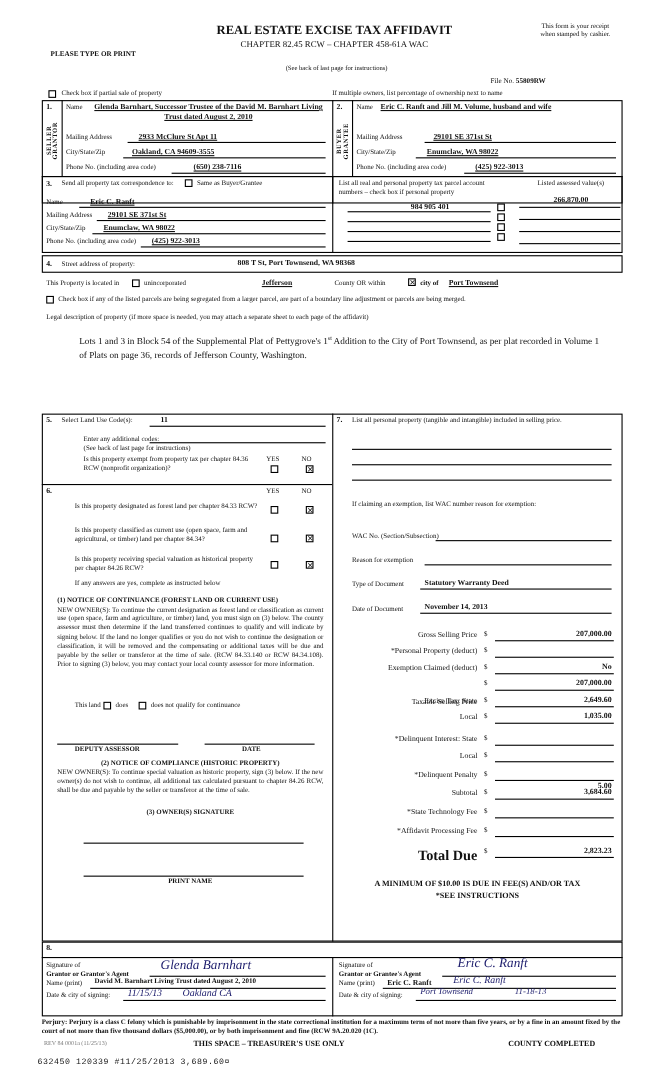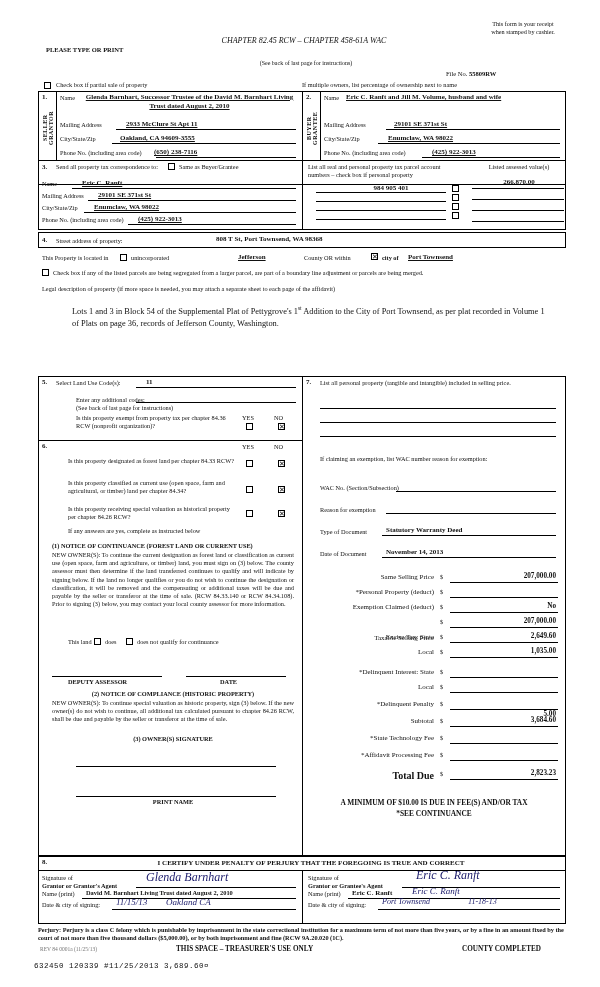--- a/index.html
+++ b/index.html
@@ -9,21 +9,21 @@
   .b{font-weight:bold;}
   .ul{text-decoration:underline;}
   .center{text-align:center;}
   
   .logo{position:absolute;left:2px;top:2px;width:120px;font-size:6px;line-height:1.1;}
   .logo .rev{font-size:15px;font-weight:bold;font-family:"Liberation Serif",serif;letter-spacing:-0.3px;}
   .logo .dept{font-size:5.5px;}
   .logo .state{font-size:5px;}
   .swirl{position:absolute;left:0;top:0;width:16px;height:16px;}
   .title1{position:absolute;left:128px;top:14px;width:320px;text-align:center;font-size:11.5px;font-weight:bold;}
-  .title2{position:absolute;left:128px;top:28px;width:320px;text-align:center;font-size:8px;font-style:italic;}
+  .title2{position:absolute;left:128px;top:28px;width:320px;text-align:center;font-size:8px;}
   .title3{position:absolute;left:40px;top:41px;width:500px;text-align:center;font-size:8px;font-weight:bold;}
   .title4{position:absolute;left:40px;top:52px;width:500px;text-align:center;font-size:6px;}
   .receipt{position:absolute;left:452px;top:12px;width:110px;text-align:center;font-size:6.2px;line-height:1.25;}
   .pleasetype{position:absolute;left:30px;top:38px;font-size:6.5px;font-weight:bold;}
   .fileno{position:absolute;left:430px;top:62px;font-size:6.5px;}
   .chkline{position:absolute;font-size:6.3px;}
   
   .box{position:absolute;border:1px solid #000;box-sizing:border-box;}
   .num{position:absolute;font-size:7px;font-weight:bold;}
   .lbl{position:absolute;font-size:6.3px;}
@@ -42,20 +42,21 @@
   .bar{position:absolute;background:#000;}
 </style>
 </head>
 <body>
 
 <div id="page">
   <div class="sheet">
 
 
     <div class="pleasetype">PLEASE TYPE OR PRINT</div>
+    <div class="title1">REAL ESTATE EXCISE TAX AFFIDAVIT</div>
     <div class="title2">CHAPTER 82.45 RCW – CHAPTER 458-61A WAC</div>
     <div class="title4">(See back of last page for instructions)</div>
     <div class="receipt" style="white-space:pre-line;">This form is your receipt
 when stamped by cashier.</div>
 
     <div class="fileno">
       <span>File No.</span>
       <span class="b">55809RW</span>
     </div>
 
@@ -74,21 +75,21 @@
     <div class="num" style="left:26px;top:85px;">1.</div>
     <div class="lbl" style="left:44px;top:86px;">Name</div>
     <div class="val ul center" style="left:66px;top:85px;width:215px;line-height:1.35;">Glenda Barnhart, Successor Trustee of the David M. Barnhart Living Trust dated August 2, 2010</div>
     <div class="lbl" style="left:44px;top:113px;">Mailing Address</div>
     <div class="val ul" style="left:110px;top:112px;">2933 McClure St Apt 11</div>
     <div class="line" style="left:100px;top:121px;width:180px;"></div>
     <div class="lbl" style="left:44px;top:127px;">City/State/Zip</div>
     <div class="val ul" style="left:104px;top:126px;">Oakland, CA 94609-3555</div>
     <div class="line" style="left:96px;top:135px;width:184px;"></div>
     <div class="lbl" style="left:44px;top:141px;">Phone No. (including area code)</div>
-    <div class="val ul" style="left:138px;top:140px;text-align:center;">(650) 238-7116</div>
+    <div class="val ul" style="left:160px;top:140px;text-align:center;">(650) 238-7116</div>
     <div class="line" style="left:140px;top:149px;width:140px;"></div>
 
     <div class="num" style="left:290px;top:85px;">2.</div>
     <div class="lbl" style="left:308px;top:86px;">Name</div>
     <div class="val ul" style="left:330px;top:85px;">Eric C. Ranft and Jill M. Volume, husband and wife</div>
     <div class="lbl" style="left:308px;top:113px;">Mailing Address</div>
     <div class="val ul" style="left:378px;top:112px;">29101 SE 371st St</div>
     <div class="line" style="left:370px;top:121px;width:174px;"></div>
     <div class="lbl" style="left:308px;top:127px;">City/State/Zip</div>
     <div class="val ul" style="left:372px;top:126px;">Enumclaw, WA 98022</div>
@@ -226,21 +227,21 @@
     <div class="lbl" style="left:304px;top:498px;">Reason for exemption</div>
     <div class="line" style="left:370px;top:505px;width:170px;"></div>
     <div class="lbl" style="left:304px;top:520px;">Type of Document</div>
     <div class="val" style="left:370px;top:518px;">Statutory Warranty Deed</div>
     <div class="line" style="left:366px;top:527px;width:174px;"></div>
     <div class="lbl" style="left:304px;top:542px;">Date of Document</div>
     <div class="val" style="left:370px;top:540px;">November 14, 2013</div>
     <div class="line" style="left:366px;top:549px;width:174px;"></div>
 
     <div>
-      <div class="rlbl" style="left:300px;top:565px;width:118px;">Same Selling Price</div>
+      <div class="rlbl" style="left:300px;top:565px;width:118px;">Gross Selling Price</div>
       <div class="lbl" style="left:424px;top:565px;">$</div>
       <div class="mny" style="left:436px;top:564px;width:104px;">207,000.00</div>
       <div class="line" style="left:434px;top:574px;width:108px;"></div>
 
       <div class="rlbl" style="left:300px;top:580px;width:118px;">*Personal Property (deduct)</div>
       <div class="lbl" style="left:424px;top:580px;">$</div>
       <div class="mny" style="left:436px;top:579px;width:104px;"></div>
       <div class="line" style="left:434px;top:589px;width:108px;"></div>
 
       <div class="rlbl" style="left:300px;top:595px;width:118px;">Exemption Claimed (deduct)</div>
@@ -286,34 +287,33 @@
       <div class="rlbl" style="left:300px;top:726px;width:118px;">*State Technology Fee</div>
       <div class="lbl" style="left:424px;top:726px;">$</div>
       <div class="mny" style="left:436px;top:702px;width:104px;">5.00</div>
       <div class="line" style="left:434px;top:735px;width:108px;"></div>
 
       <div class="rlbl" style="left:296px;top:743px;width:122px;">*Affidavit Processing Fee</div>
       <div class="lbl" style="left:424px;top:743px;">$</div>
       <div class="mny" style="left:436px;top:742px;width:104px;"></div>
       <div class="line" style="left:434px;top:752px;width:108px;"></div>
 
-      <div class="rlbl b" style="left:300px;top:762px;width:118px;font-size:10px;">Total Due</div>
+      <div class="rlbl b" style="left:300px;top:762px;width:118px;font-size:13px;">Total Due</div>
       <div class="lbl" style="left:424px;top:762px;">$</div>
       <div class="mny" style="left:436px;top:761px;width:104px;">2,823.23</div>
       <div class="line" style="left:434px;top:771px;width:108px;"></div>
     </div>
 
     <div class="lbl b" style="left:292px;top:790px;width:252px;text-align:center;font-size:7.4px;">A MINIMUM OF $10.00 IS DUE IN FEE(S) AND/OR TAX</div>
-    <div class="lbl b" style="left:292px;top:801px;width:252px;text-align:center;font-size:7.4px;">*SEE CONTINUANCE</div>
+    <div class="lbl b" style="left:292px;top:801px;width:252px;text-align:center;font-size:7.4px;">*SEE INSTRUCTIONS</div>
 
     <div class="box" style="left:22px;top:848px;width:528px;height:68px;"></div>
     <div class="bar" style="left:22px;top:862px;width:528px;height:1px;"></div>
     <div class="bar" style="left:286px;top:862px;width:1px;height:54px;"></div>
     <div class="num" style="left:26px;top:850px;">8.</div>
-    <div class="lbl b" style="left:60px;top:851px;width:470px;text-align:center;font-size:7px;">I CERTIFY UNDER PENALTY OF PERJURY THAT THE FOREGOING IS TRUE AND CORRECT</div>
 
     <div class="lbl" style="left:26px;top:866px;">Signature of</div>
     <div class="lbl b" style="left:26px;top:874px;">Grantor or Grantor's Agent</div>
     <div class="sig" style="position:absolute;left:130px;top:862px;">Glenda Barnhart</div>
     <div class="line" style="left:120px;top:879px;width:160px;"></div>
     <div class="lbl" style="left:26px;top:882px;">Name (print)</div>
     <div class="val" style="left:70px;top:881px;font-size:6.4px;">David M. Barnhart Living Trust dated August 2, 2010</div>
     <div class="line" style="left:66px;top:890px;width:214px;"></div>
     <div class="lbl" style="left:26px;top:893px;">Date &amp; city of signing:</div>
     <div class="hw" style="position:absolute;left:100px;top:889px;">11/15/13</div>

